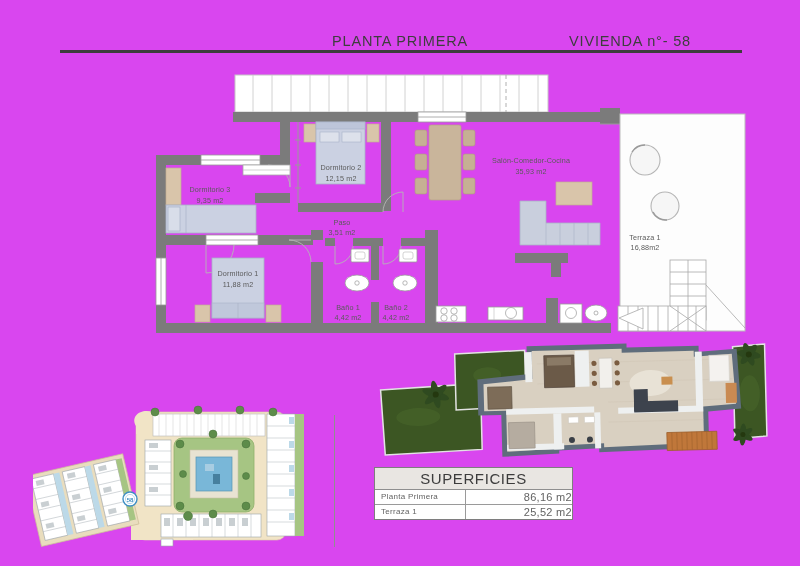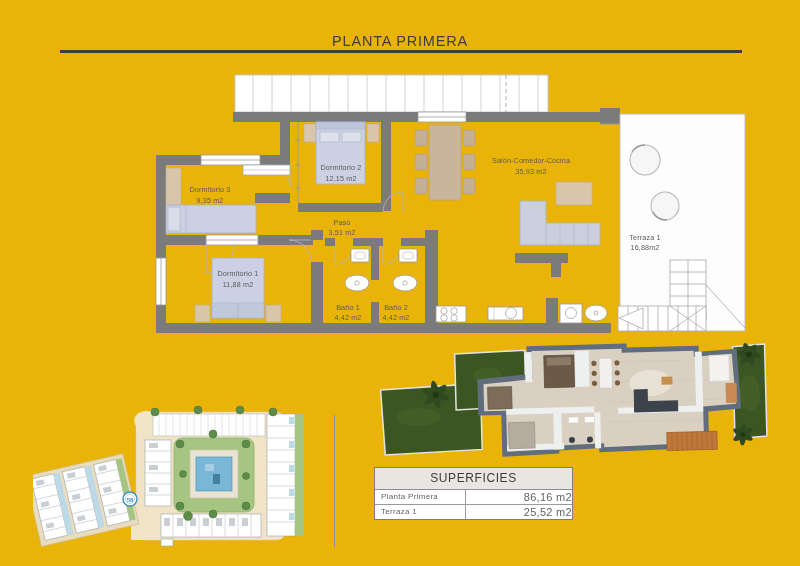--- a/index.html
+++ b/index.html
@@ -1,48 +1,49 @@
 <!DOCTYPE html>
 <html><head>
 <meta charset="utf-8">
 <style>
   html,body{margin:0;padding:0;background:#fff;}
-  .page{position:relative;width:800px;height:566px;background:#eab308;overflow:hidden;
+  .page{position:relative;width:800px;height:566px;background:#d946ef;overflow:hidden;
         font-family:"Liberation Sans", sans-serif;}
   
   .hdr-title{position:absolute;left:290px;top:33px;width:220px;text-align:center;
              font-size:14.5px;letter-spacing:.8px;color:#3e3e3e;}
   .hdr-unit{position:absolute;left:555px;top:33px;width:150px;text-align:center;
             font-size:14.5px;letter-spacing:.8px;color:#3e3e3e;}
   .hdr-rule{position:absolute;left:60px;top:50px;width:682px;height:3px;background:#3d3d3d;}
   
   .plan{position:absolute;left:148px;top:70px;}
   .siteplan{position:absolute;left:33px;top:404px;}
   .render3d{position:absolute;left:378px;top:343px;}
   .vdivider{position:absolute;left:334px;top:415px;width:1px;height:132px;background:#8f8f8f;}
   
   .surf{position:absolute;left:374px;top:467px;width:197px;border:1.5px solid #7e7e7e;
         background:#fff;}
   .surf-head{height:21px;line-height:21px;text-align:center;background:#e9e6e2;
-             border-bottom:1px solid #8f8f8f;font-size:12px;letter-spacing:.6px;color:#3c3c3c;}
+             border-bottom:1px solid #8f8f8f;font-size:15px;letter-spacing:.6px;color:#3c3c3c;}
   .srow{display:flex;height:14px;border-bottom:1px solid #9a9a9a;}
   .srow:last-child{border-bottom:none;}
   .slabel{width:84px;border-right:1px solid #9a9a9a;font-size:8px;color:#636363;
           line-height:14px;padding-left:6px;letter-spacing:.3px;}
   .svalue{flex:1;text-align:right;font-size:11px;color:#636363;line-height:14px;letter-spacing:.3px;}
   svg text{font-family:"Liberation Sans", sans-serif;fill:#5a5a5a;}
   .roomlbl{font-size:7.2px;letter-spacing:.15px;}
   .marklbl{font-size:6px;fill:#3f8fc4;font-weight:bold;}
 </style>
 </head>
 <body>
 
 <div class="page">
 
   <div class="hdr-title">PLANTA PRIMERA</div>
+  <div class="hdr-unit">VIVIENDA n°- 58</div>
   <div class="hdr-rule"></div>
 
   <svg class="plan" width="607" height="272" viewBox="0 0 607 272">
 
     <g>
       <rect x="87" y="5" width="313" height="37" fill="#ffffff" stroke="#c6c6c6" stroke-width="1"></rect>
       <g stroke="#cdcdcd" stroke-width="0.9">
         <line x1="105" y1="5" x2="105" y2="42"></line>
           <line x1="124" y1="5" x2="124" y2="42"></line>
         <line x1="143" y1="5" x2="143" y2="42"></line>

